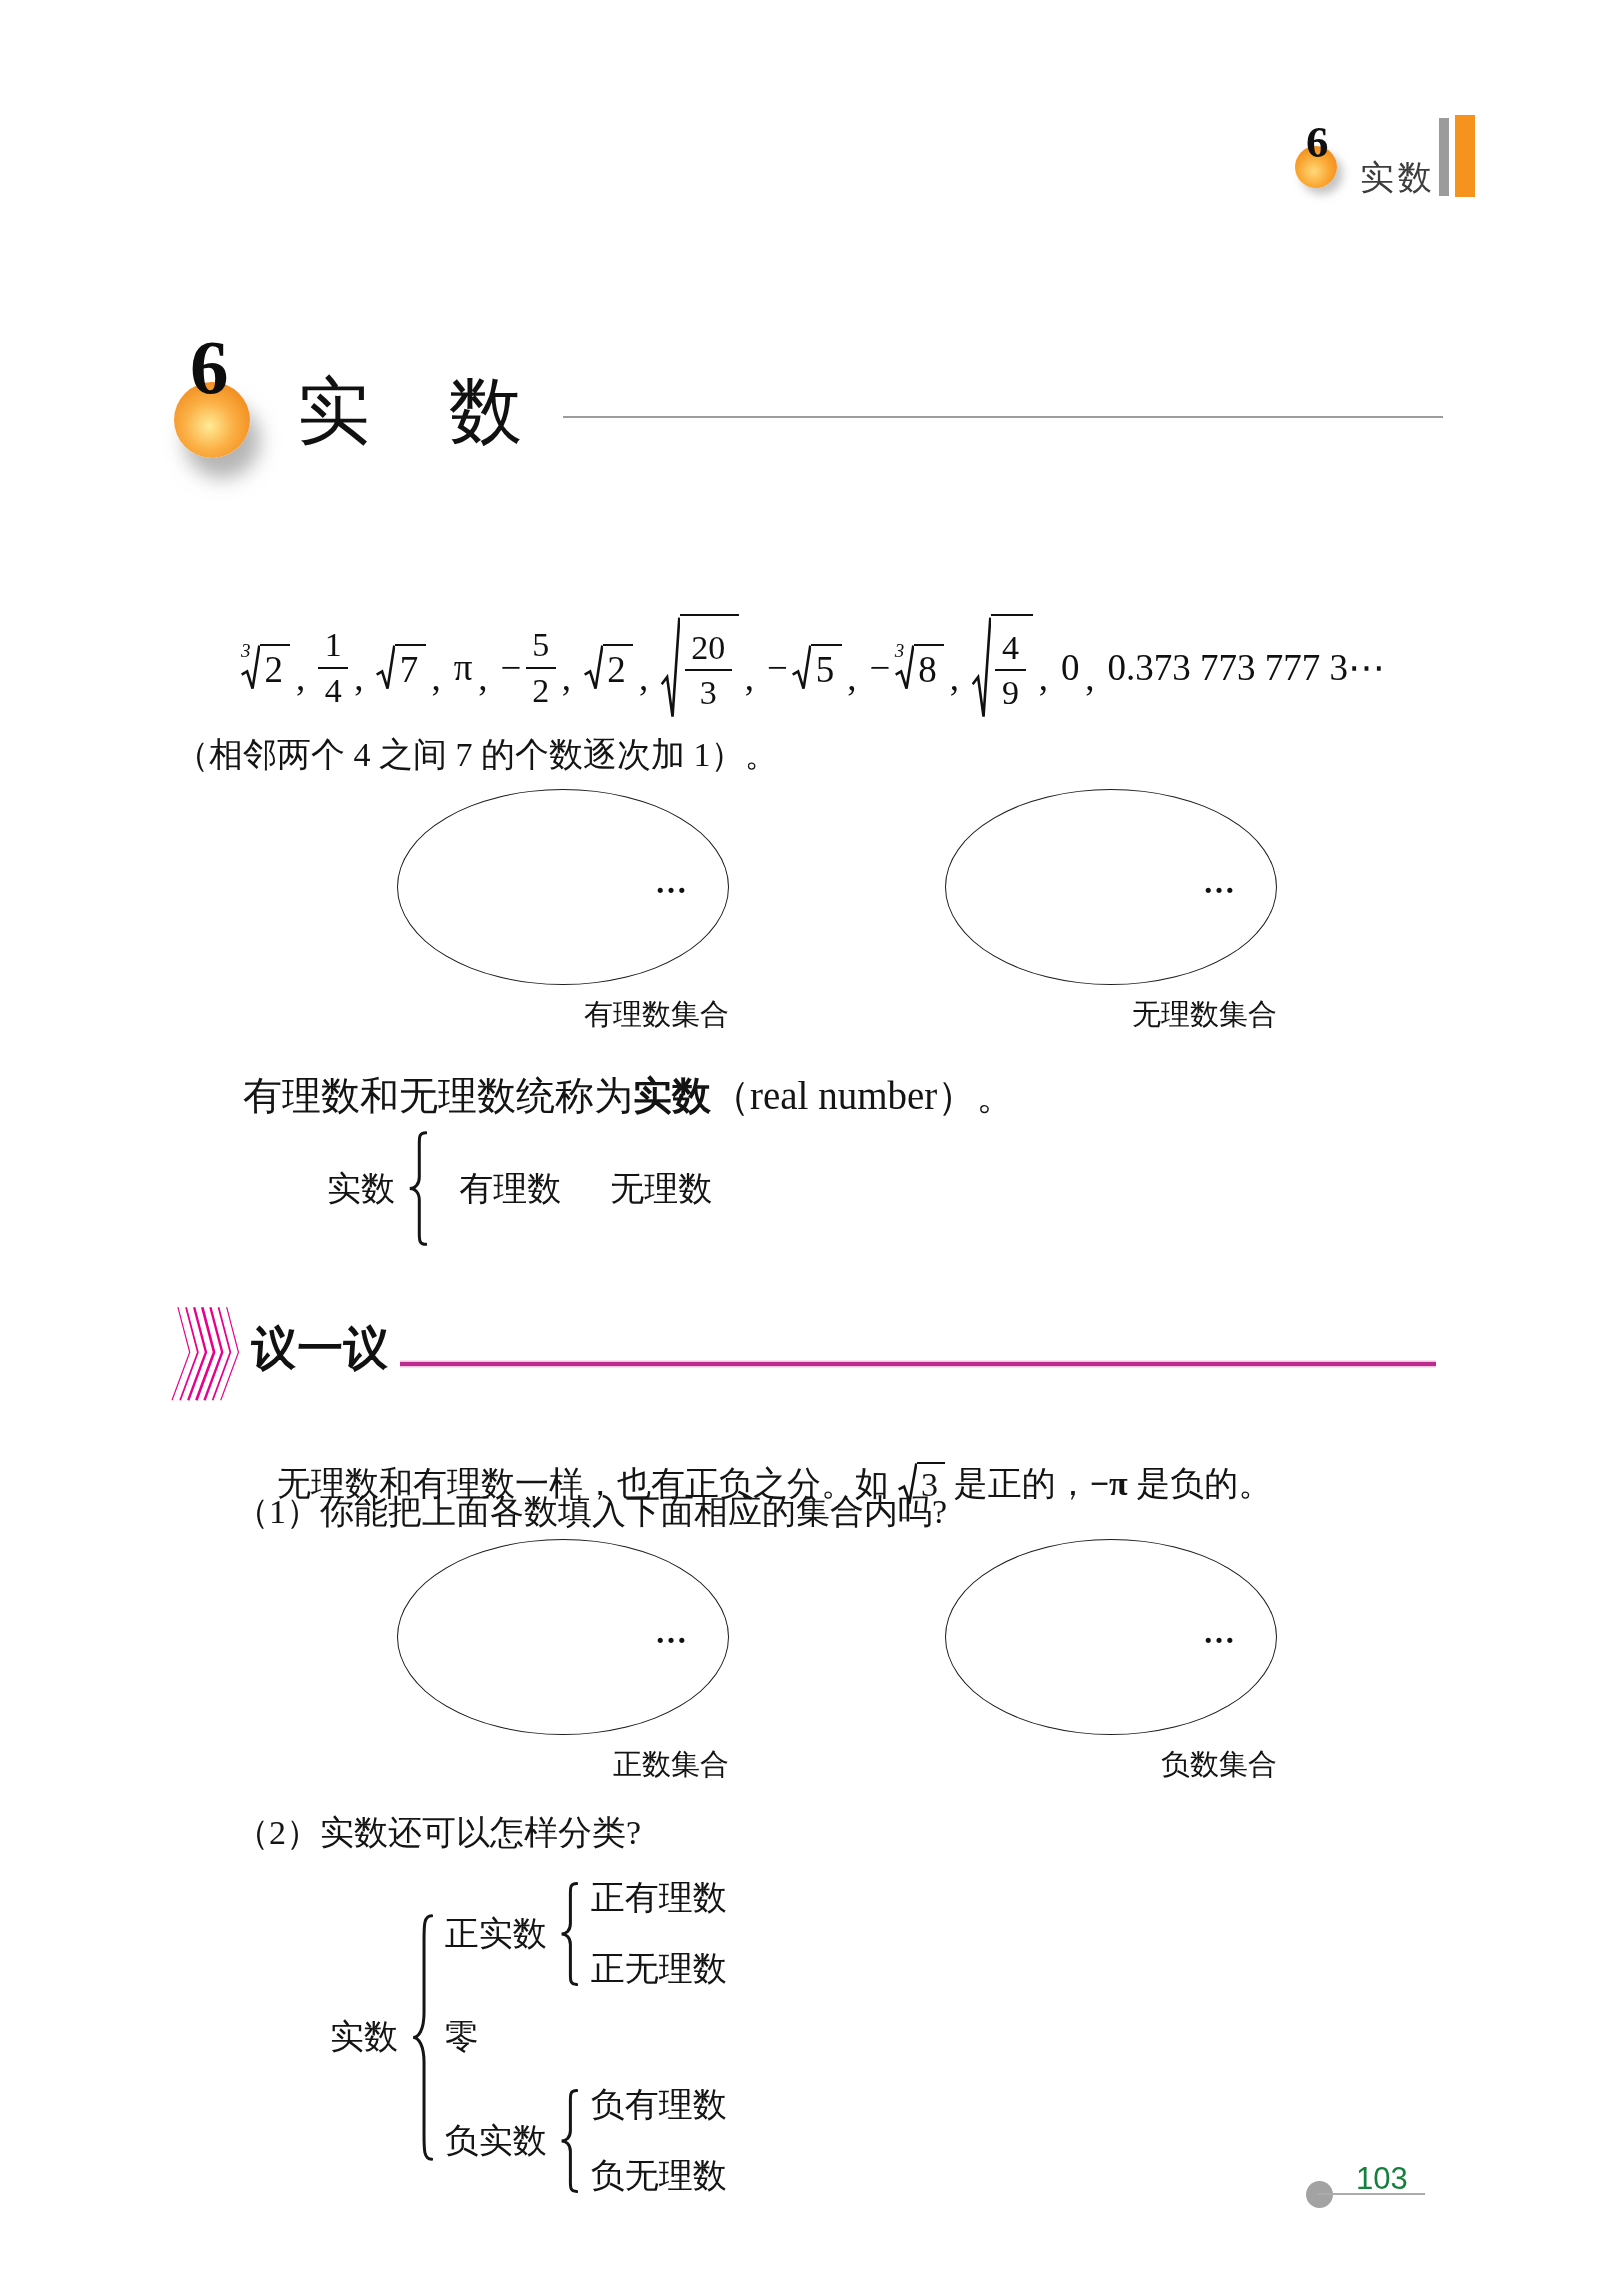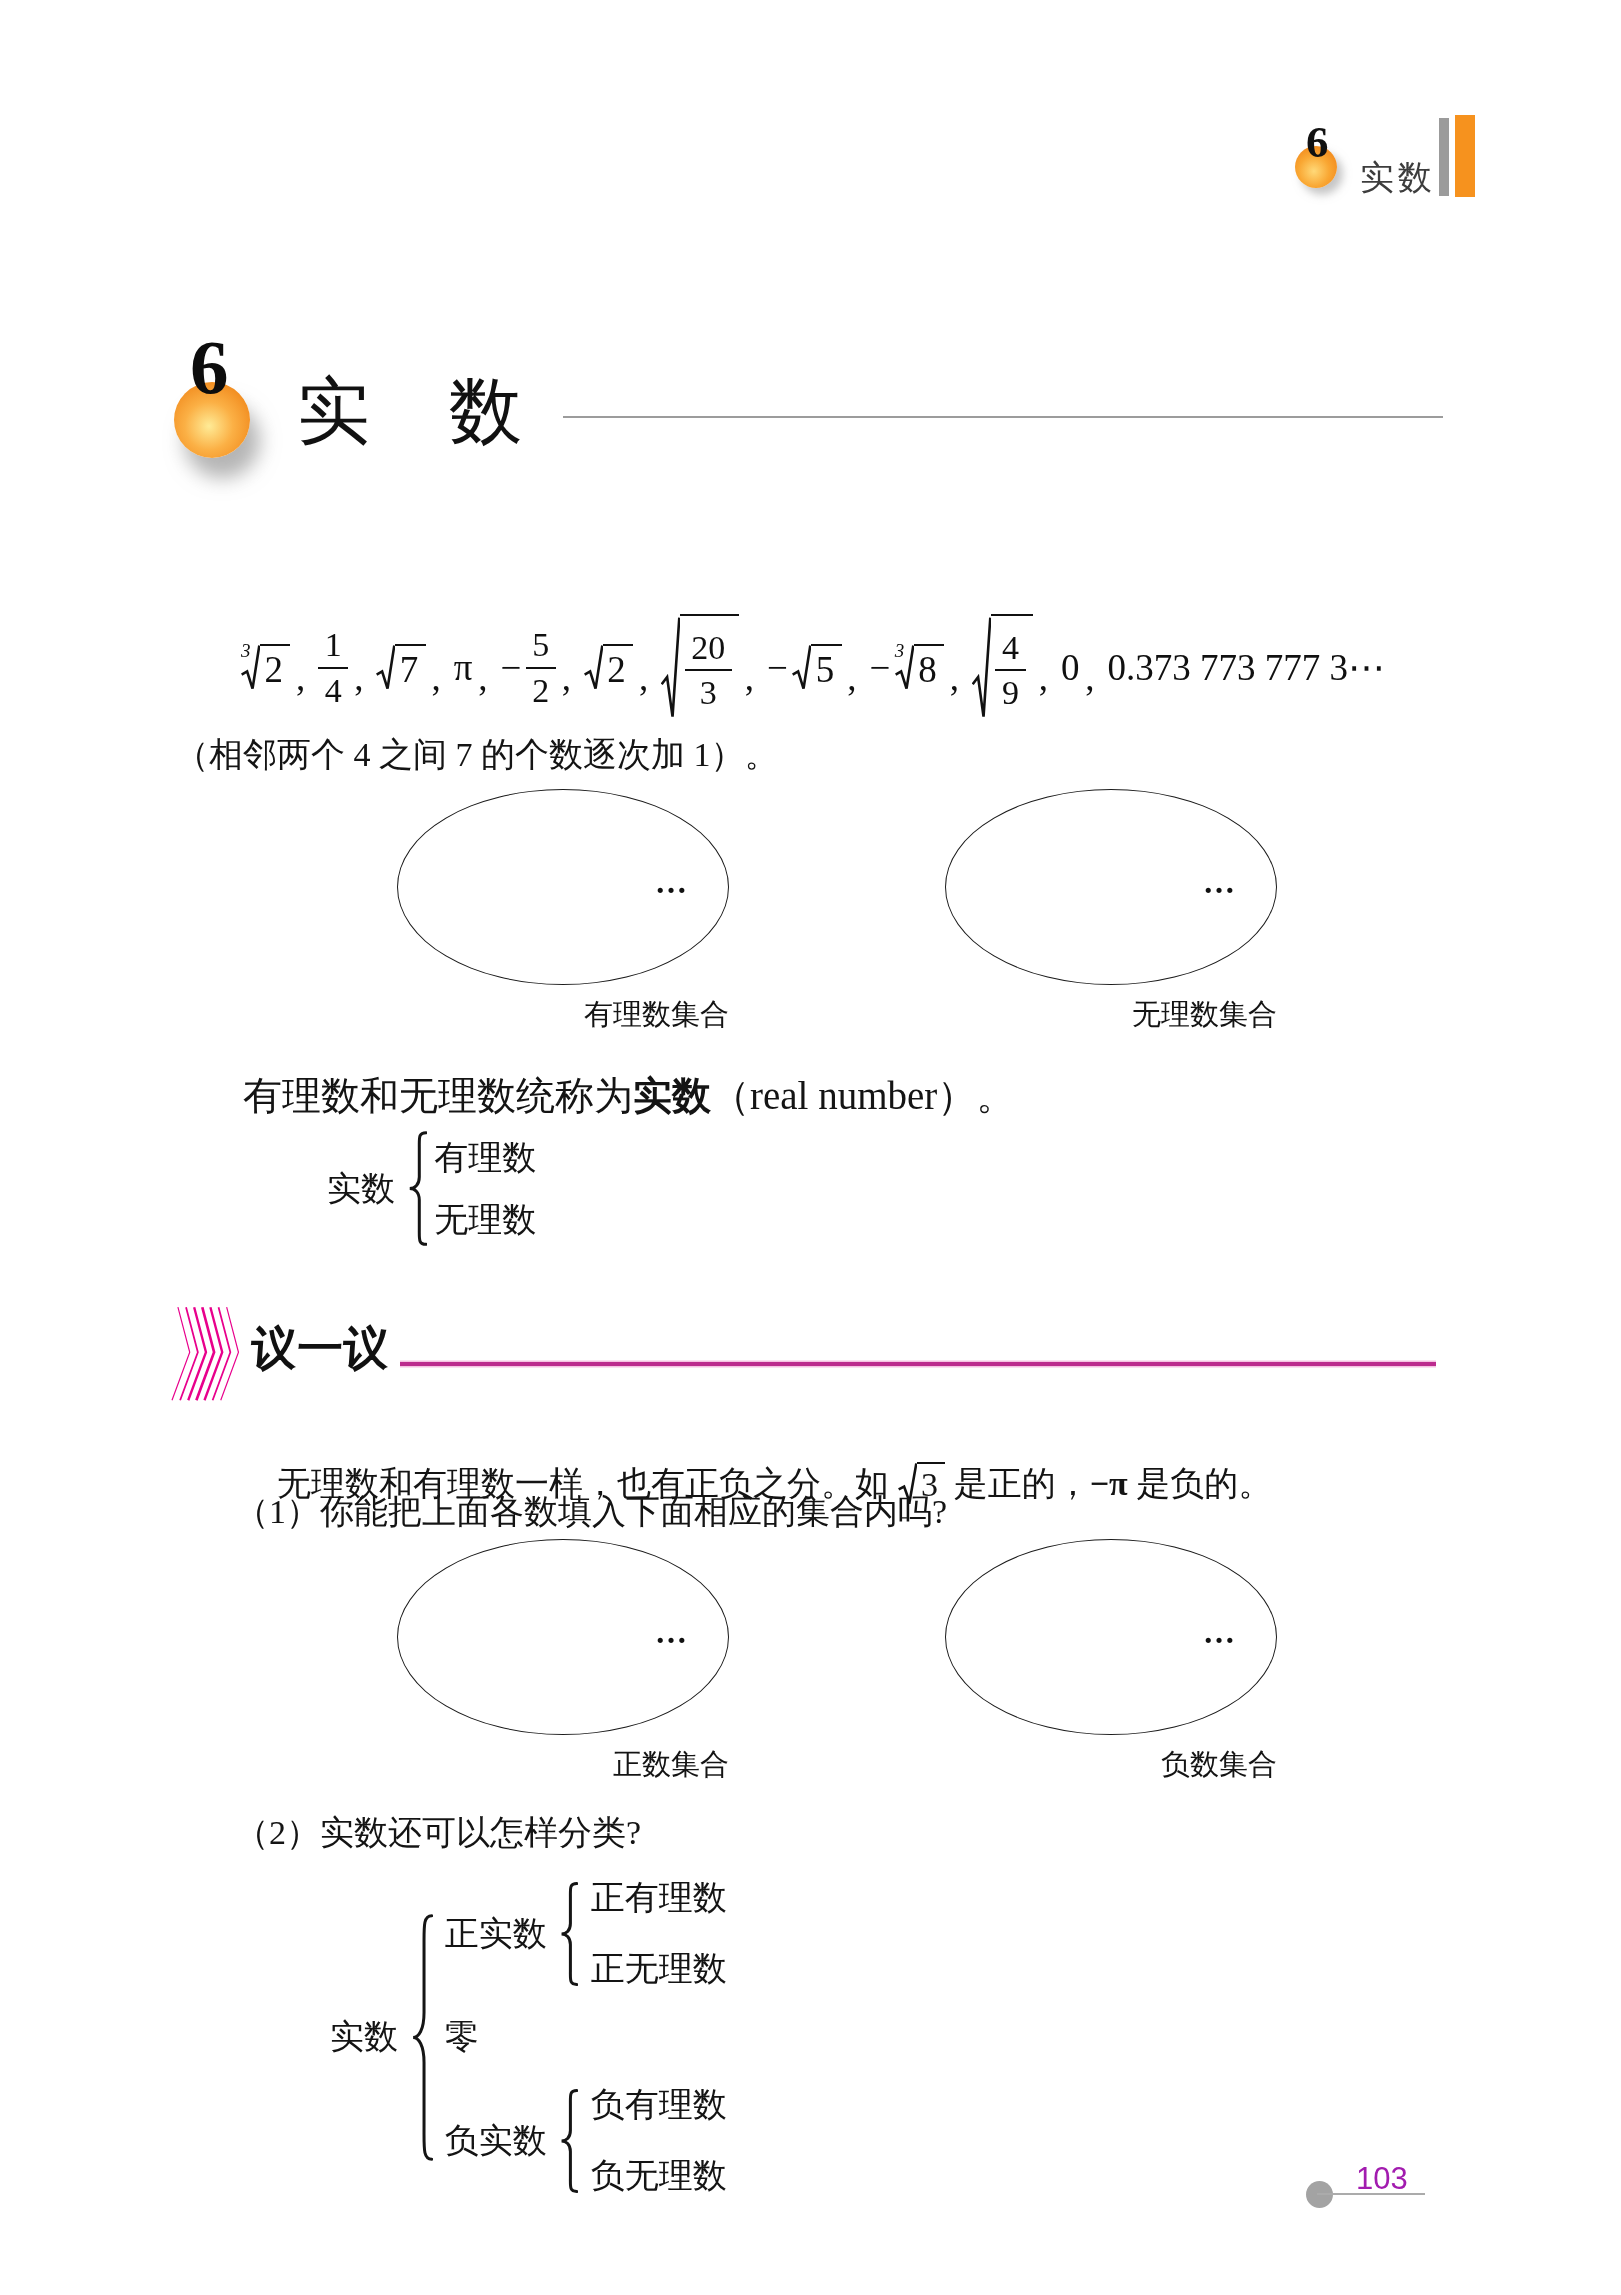--- a/index.html
+++ b/index.html
@@ -64,39 +64,39 @@
   
   .ellipse { position:absolute; width:332px; height:196px; border:1.5px solid #1c1c1c; border-radius:50%; background:#fff; }
   .ellipse .dots { position:absolute; right:38px; top:50%; transform:translateY(-62%);
                    font-size:32px; font-weight:bold; letter-spacing:2.9px; color:#111; }
   .set-label { position:absolute; width:332px; text-align:right; font-size:29px; color:#141414; }
 
   
   .tree { display:flex; align-items:center; }
   .tree .root { font-size:34px; margin-right:11.7px; }
   .brace-svg { display:block; }
-  .tcol { display:flex; flex-direction:column; gap:16px; margin-left:7px; font-size:34px; }
+  .tcol { display:flex; flex-direction:row; gap:49px; margin-left:32px; font-size:34px; }
   .ocol { display:flex; flex-direction:column; gap:22px; margin-left:11.7px; }
   .irow { display:flex; align-items:center; }
   .irow .lbl { font-size:34px; margin-right:12px; }
   .icol { display:flex; flex-direction:column; gap:25px; margin-left:13px; font-size:34px; }
   .zeroitem { font-size:34px; }
 
   
   .chev { left:165px; top:1305px; }
   .discuss-title { left:251px; top:1318px; font-size:46px; font-weight:bold; transform:skewX(-4deg); color:#111; }
   .discuss-rule  { left:400px; top:1362px; width:1036px; height:3.7px; background:#BC2B8E;
                    box-shadow:0 -1.5px 0 rgba(236,120,190,.45), 0 1.5px 0 rgba(236,120,190,.45); }
   .p2 { left:243px; top:1423px; font-size:34px; white-space:pre-wrap; }
   .p2 .negpi { font-weight:600; }
 
   
   .foot-dot  { left:1306px; top:2181px; width:27px; height:27px; border-radius:50%; background:#A3A3A3; }
   .foot-line { left:1317px; top:2193px; width:108px; height:1.5px; background:#ABABAB; }
-  .foot-num  { left:1356px; top:2161px; font-size:31px; color:#a21caf;
+  .foot-num  { left:1356px; top:2161px; font-size:31px; color:#15803d;
                font-family:"Liberation Sans","DejaVu Sans",sans-serif; }
 </style>
 </head>
 <body>
 
 <div class="page">
 
   <div class="abs hdr-ball"></div>
   <div class="abs hdr-num">6</div>
   <div class="abs hdr-title">实数</div>

